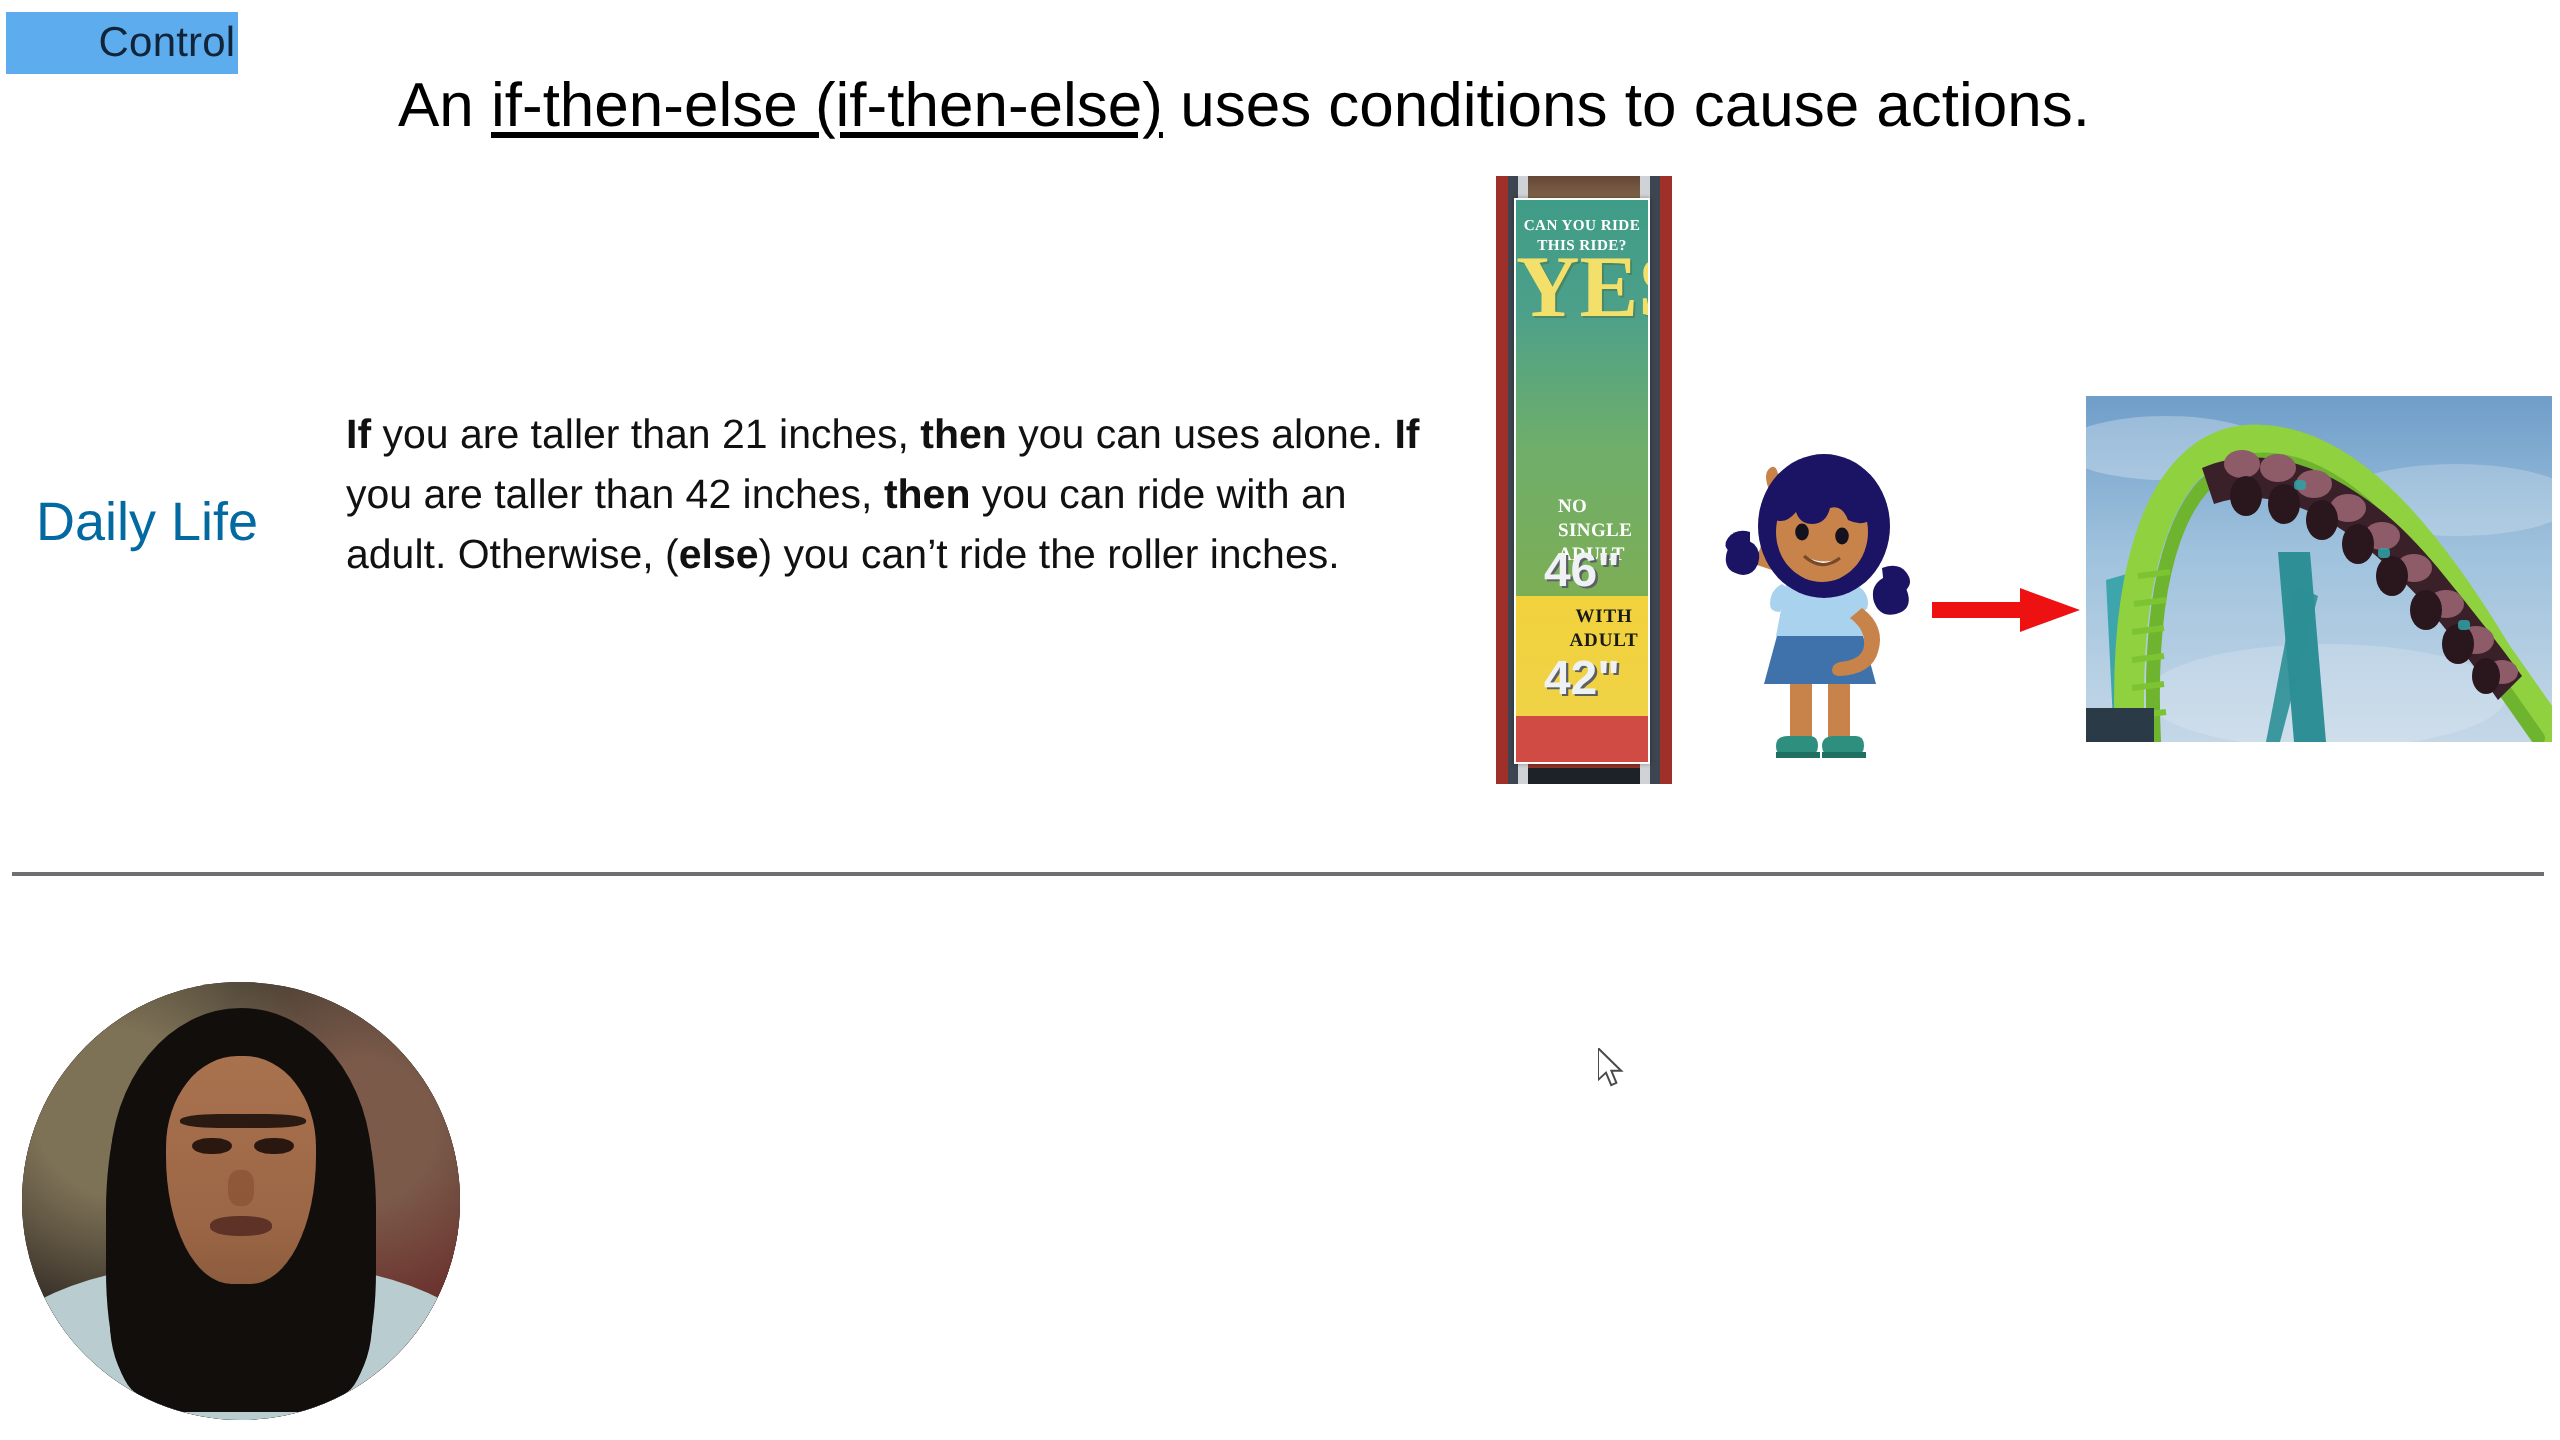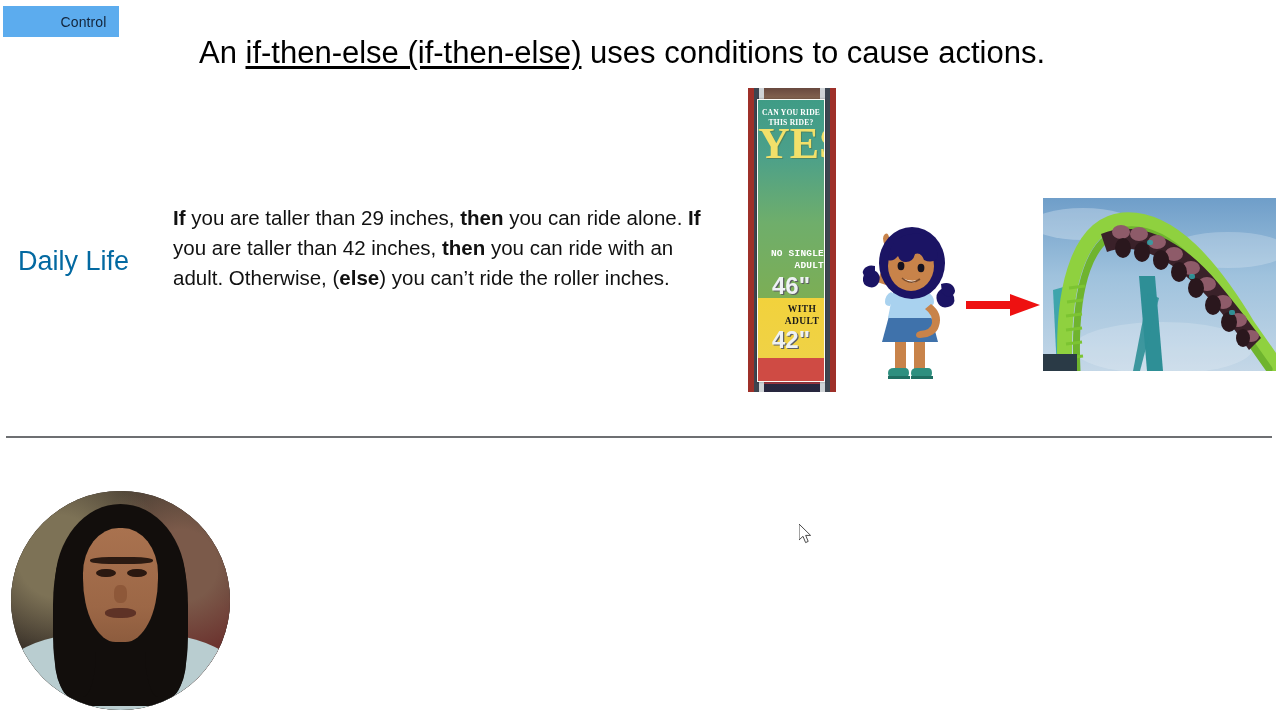--- a/index.html
+++ b/index.html
@@ -23,21 +23,21 @@
     left: 3px;
     top: 6px;
     width: 116px;
     height: 31px;
     background: #5cacee;
     display: flex;
     align-items: center;
     justify-content: center;
   }
   #topic-badge .badge-text {
-    font-size: 14px;
+    font-size: 21px;
     color: #12243a;
     letter-spacing: .1px;
     line-height: 1;
     margin-left: 45px;
   }
 
   
   #slide-title {
     position: absolute;
     left: 0;
@@ -74,21 +74,21 @@
   #example-paragraph b { font-weight: bold; text-align: center; }
 
   
   #height-sign-photo {
     position: absolute;
     left: 748px;
     top: 88px;
     width: 88px;
     height: 304px;
     overflow: hidden;
-    background: #4c1d95;
+    background: #000000;
   }
   .sign-bg-stripes {
     position: absolute; inset: 0;
     background:
       linear-gradient(90deg,
         #9e3029 0px, #9e3029 6px,
         #3d4550 6px, #3d4550 11px,
         #cfd3d6 11px, #cfd3d6 16px,
         transparent 16px, transparent 72px,
         #cfd3d6 72px, #cfd3d6 77px,
@@ -143,24 +143,25 @@
   }
   .sign-yes {
     position: absolute; left:0; right:0; top:26px;
     text-align:center; color:#f2e06a;
     font-family: "Liberation Serif", serif;
     font-weight: bold; font-size: 44px; line-height: 35px;
     text-shadow: 1px 1px 0 rgba(80,60,0,.25);
   }
   .sign-nosingle {
     position:absolute; left:0; right:0; top:148px;
-    text-align:right; color:#ffffff;
-    font-family:Liberation Mono, monospace;
+    text-align:left; color:#ffffff;
+    font-family:Liberation Serif, serif;
     font-weight:bold; font-size:9.5px; line-height:12px;
     letter-spacing:.2px;
+    padding-left:21px;
   }
   .sign-46 {
     position:absolute; left:0; right:0; top:174px;
     text-align:center; color:#eef2f4;
     font-weight:bold; font-size:24px; line-height:24px;
     text-shadow: 1.2px 1.2px 0 #5c5f63;
     font-family:"Liberation Sans", sans-serif;
   }
   .sign-withadult {
     position:absolute; left:0; right:0; top:203px;
@@ -273,21 +274,21 @@
 <div id="topic-badge" style="background: rgb(92, 172, 238);">
   <span class="badge-text">Control</span>
 </div>
 
 <div id="slide-title">
   <span>An </span><span class="underlined">if-then-else (if-then-else)</span><span> uses conditions to cause actions.</span>
 </div>
 
 <div id="daily-life-label">Daily Life</div>
 
-<div id="example-paragraph"><b>If</b><span> you are taller than 29 inches, </span><b>then</b><span> you can ride alone. </span><b>If</b><span> you are taller than 42 inches, </span><b>then</b><span> you can ride with an adult. Otherwise, (</span><b>else</b><span>) you can’t ride the roller inches.</span></div>
+<div id="example-paragraph"><b>If</b><span> you are taller than 21 inches, </span><b>then</b><span> you can uses alone. </span><b>If</b><span> you are taller than 42 inches, </span><b>then</b><span> you can ride with an adult. Otherwise, (</span><b>else</b><span>) you can’t ride the roller inches.</span></div>
 
 <div id="height-sign-photo">
   <div class="sign-bg-blur"></div>
   <div class="sign-bg-blur2"></div>
   <div class="sign-bg-blur3"></div>
   <div class="sign-bg-stripes"></div>
 
   <div class="sign-panel">
     <div class="sign-inner">
       <div class="sign-green"></div>

